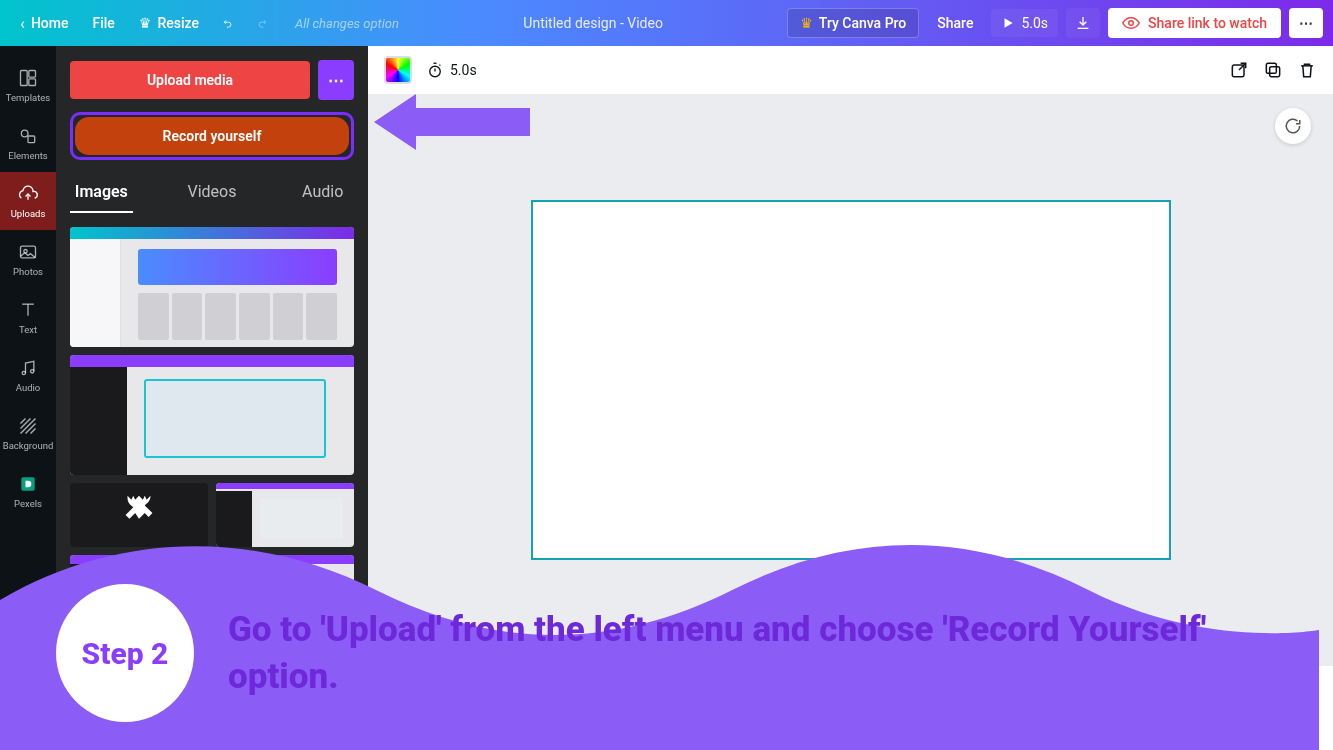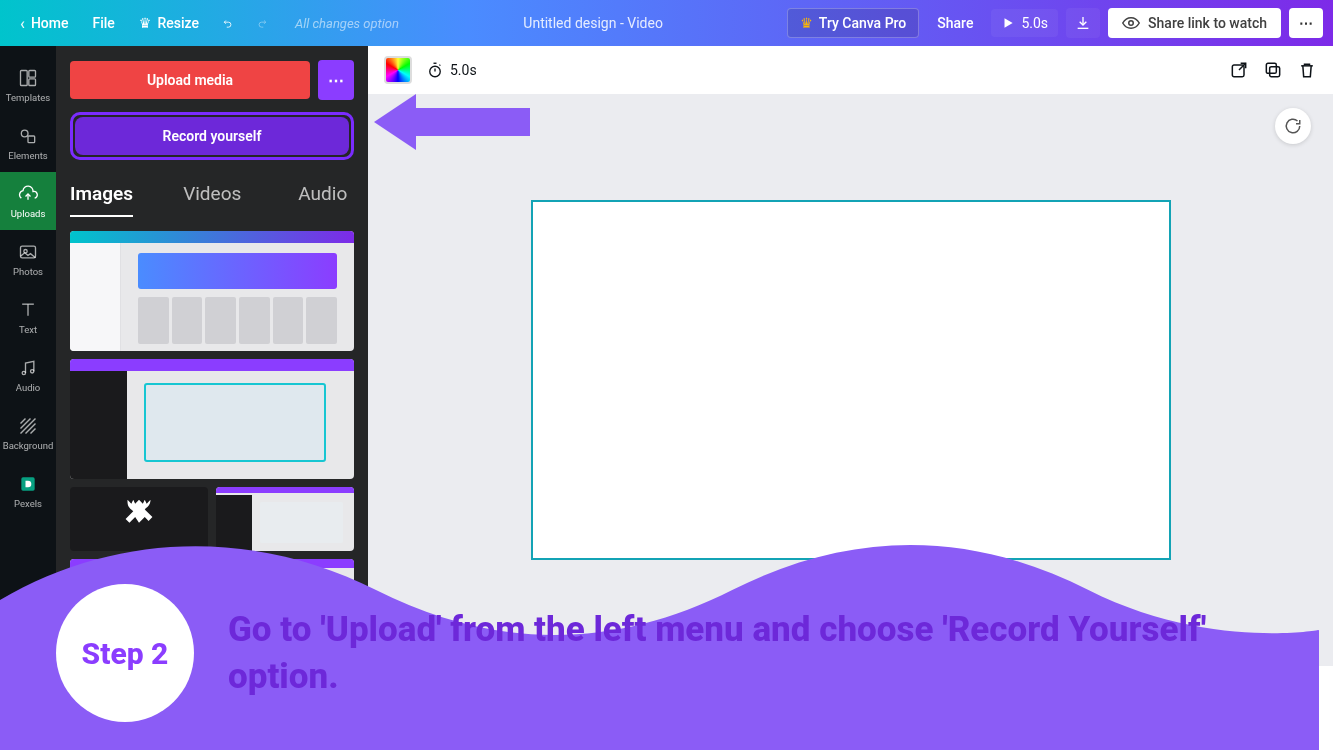--- a/index.html
+++ b/index.html
@@ -45,21 +45,21 @@
   display: flex; align-items: center; gap: 6px;
 }
 .topbar .download {
   background: rgba(255,255,255,0.05);
   width: 34px; height: 30px;
   border-radius: 4px;
   display: flex; align-items: center; justify-content: center;
 }
 .topbar .sharelink {
   background: #fff;
-  color: #404040;
+  color: #ef4444;
   padding: 6px 14px;
   border-radius: 4px;
   display: flex; align-items: center; gap: 8px;
   font-weight: 500;
 }
 .topbar .menu3 {
   background: #fff;
   color: #333;
   width: 34px; height: 30px;
   border-radius: 4px;
@@ -83,21 +83,21 @@
   width: 56px;
   height: 58px;
   display: flex;
   flex-direction: column;
   align-items: center;
   justify-content: center;
   gap: 4px;
   cursor: pointer;
   color: rgba(255,255,255,0.65);
 }
-.rail .railitem.active { background: #15803d; color: #fff; }
+.rail .railitem.active { background: #7f1d1d; color: #fff; }
 .rail .railitem svg { width: 20px; height: 20px; }
 .rail .railitem span { font-size: 9.5px; text-align: center; }
 
 .panel {
   width: 312px;
   background: #252627;
   padding: 14px 14px 0 14px;
   position: relative;
   display: flex;
   flex-direction: column;
@@ -123,34 +123,34 @@
   font-weight: bold;
   cursor: pointer;
 }
 .record-wrap {
   margin-top: 12px;
   border: 3px solid #7b2cff;
   border-radius: 10px;
   padding: 2px;
 }
 .record-btn {
-  background: #6d28d9;
+  background: #c2410c;
   color: #fff;
   text-align: center;
   padding: 11px;
-  border-radius: 8px;
+  border-radius: 14px;
   font-weight: 600;
   font-size: 14px;
   cursor: pointer;
 }
 .tabs {
   display: flex;
   margin-top: 14px;
   color: rgba(255,255,255,0.7);
-  font-size: 19px;
+  font-size: 16px;
   gap: 48px;
 }
 .tabs .tab {
   flex: 1;
   text-align: center;
   padding: 8px 0 10px;
   cursor: pointer;
 }
 .tabs .tab.active {
   color: #fff;

